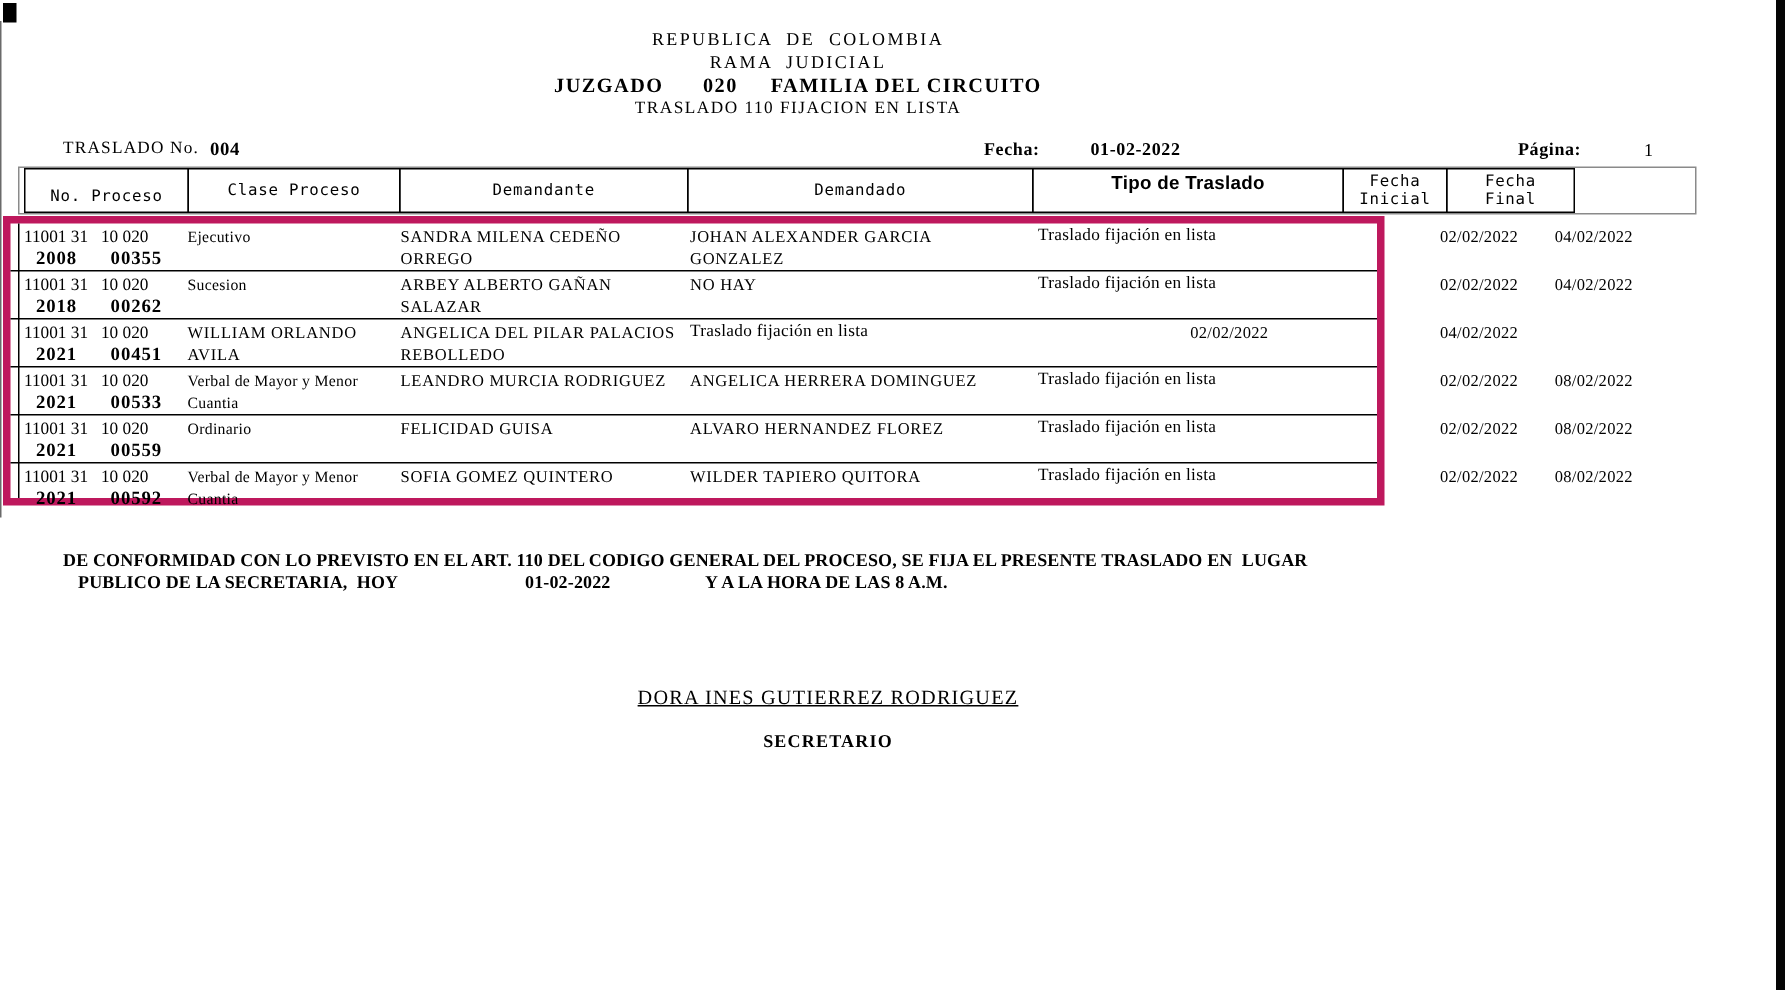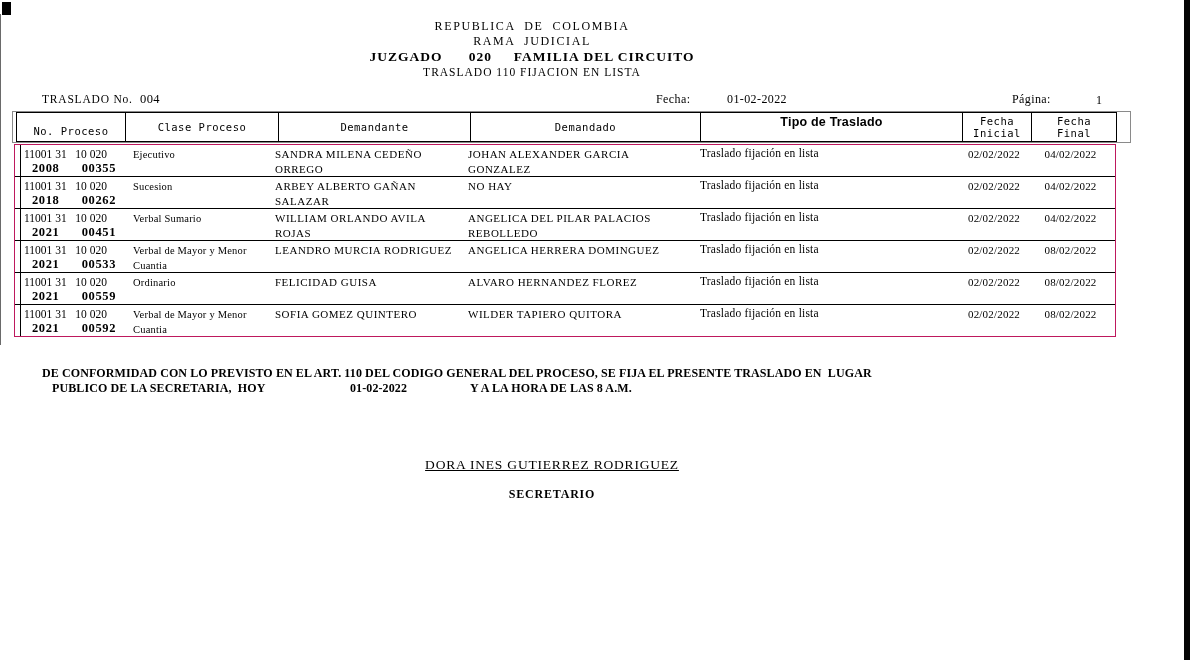--- a/index.html
+++ b/index.html
@@ -13,47 +13,47 @@
   .left-line{left:0;top:14px;width:1px;height:331px;background:#6a6a6a;}
   .right-bar{left:1184px;top:0;width:6px;height:660px;background:#050505;}
   
   .titleblock{top:18px;left:0;width:1064px;text-align:center;}
   .t1{font-size:12px;letter-spacing:1.6px;white-space:pre;line-height:16px;}
   .t2{font-size:12px;letter-spacing:1.6px;white-space:pre;line-height:15px;}
   .t3{font-size:13.5px;font-weight:bold;white-space:pre;letter-spacing:1px;line-height:16px;}
   .t4{font-size:11.5px;letter-spacing:1px;white-space:pre;line-height:15px;}
   
   .m-lbl{font-size:11.5px;letter-spacing:0.8px;}
-  .m-bold{font-weight:normal;font-size:12px;letter-spacing:0.4px;}
+  .m-bold{font-weight:bold;font-size:12px;letter-spacing:0.4px;}
   .lbl-traslado{left:42px;top:93px;}
   .val-traslado{left:140px;top:92px;font-size:12.5px;}
   .lbl-fecha{left:656px;top:92px;}
   .val-fecha{left:727px;top:92px;}
   .lbl-pagina{left:1012px;top:92px;}
   .val-pagina{left:1096px;top:93px;font-size:12px;}
   
   .thead-outer{left:12px;top:111px;width:1119px;height:32px;border:1px solid #8a8a8a;box-sizing:border-box;}
   .thead{left:16px;top:112px;height:30px;display:flex;}
   .hcell{
     border:1px solid #000;margin-left:-1px;box-sizing:border-box;height:30px;
     display:flex;align-items:center;justify-content:center;flex-direction:column;
     font-family:"DejaVu Sans Mono", monospace;font-size:10.5px;letter-spacing:0.5px;
     background:transparent;
   }
   .hcell:first-child{margin-left:0;}
   .hc1{width:110px;justify-content:flex-end;padding-bottom:4px;}
-  .hc2{width:154px;}
+  .hc2{width:142px;}
   .hc3{width:193px;}
   .hc4{width:231px;}
-  .hc5{width:263px;font-family:"Liberation Sans", sans-serif;font-weight:bold;font-size:12.5px;letter-spacing:0.2px;justify-content:flex-start;padding-top:2px;text-align:center;}
+  .hc5{width:208px;font-family:"Liberation Sans", sans-serif;font-weight:bold;font-size:12.5px;letter-spacing:0.2px;justify-content:flex-start;padding-top:2px;text-align:center;}
   .hc6{width:70px;line-height:12px;}
   .hc7{width:86px;line-height:12px;}
   .h2line{line-height:12px;text-align:center;}
   
-  .tbody{left:14px;top:144px;width:1102px;height:193px;border:1px solid #be185d;box-sizing:border-box;}
+  .tbody{left:2px;top:144px;width:921px;height:193px;border:5px solid #be185d;box-sizing:border-box;}
   .tbody-innerline{position:absolute;left:5px;top:0;bottom:0;width:0;border-left:1px solid #000;}
   .trow{
     box-sizing:border-box;height:32px;border-bottom:1px solid #000;
     display:grid;grid-template-columns:108px 142px 193px 232px 263px 70px 83px 1fr;
     padding-left:6px;
   }
   .trow:last-child{border-bottom:none;height:31px;}
   .cell{padding:2px 4px 0 4px;overflow:hidden;}
   .c-proc{padding-left:3px;}
   .proc1{white-space:pre;font-size:11.5px;line-height:14px;}
@@ -143,21 +143,20 @@
     <div class="cell c-date">02/02/2022</div>
     <div class="cell c-date">04/02/2022</div>
     <div></div>
   </div>
 
   <div class="trow">
     <div class="cell c-proc">
       <div class="proc1">11001 31   10 020</div>
       <div class="proc2">2021      00451</div>
     </div>
-    <div class="cell c-clase">Verbal Sumario</div>
     <div class="cell c-name">WILLIAM ORLANDO AVILA
 ROJAS</div>
     <div class="cell c-name">ANGELICA DEL PILAR PALACIOS
 REBOLLEDO</div>
     <div class="cell c-tipo">Traslado fijación en lista</div>
     <div class="cell c-date">02/02/2022</div>
     <div class="cell c-date">04/02/2022</div>
     <div></div>
   </div>
 

